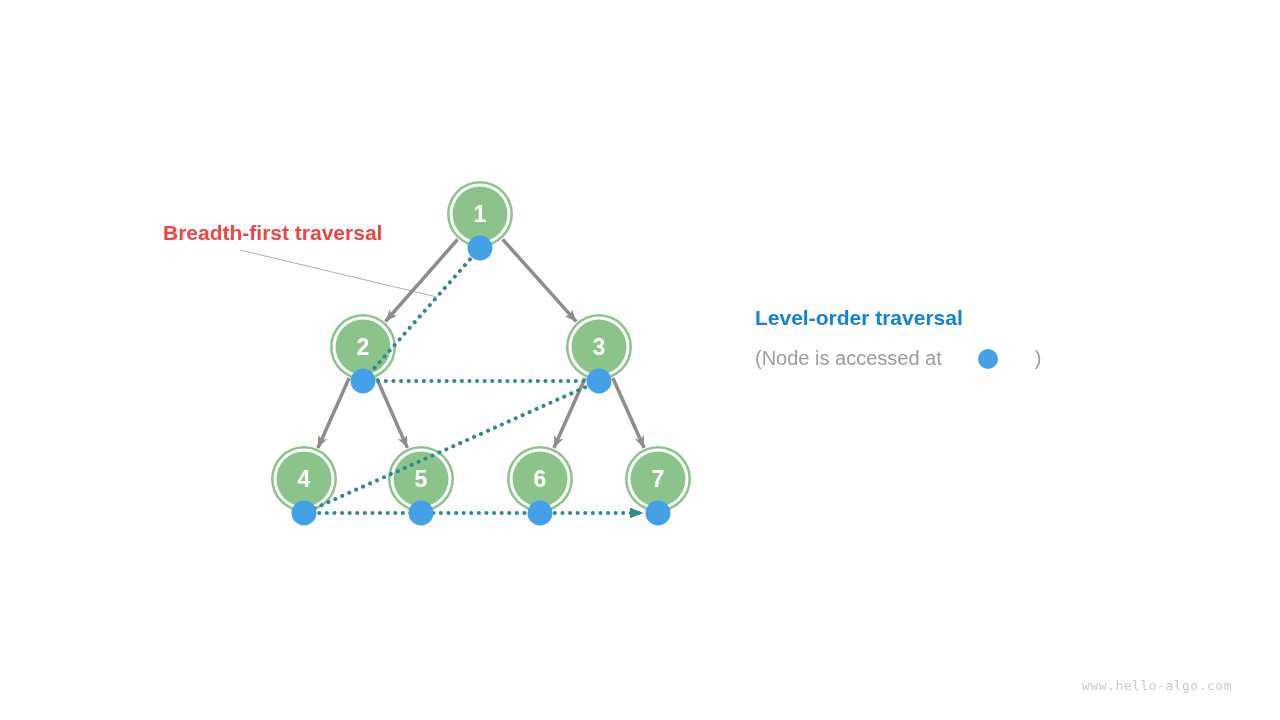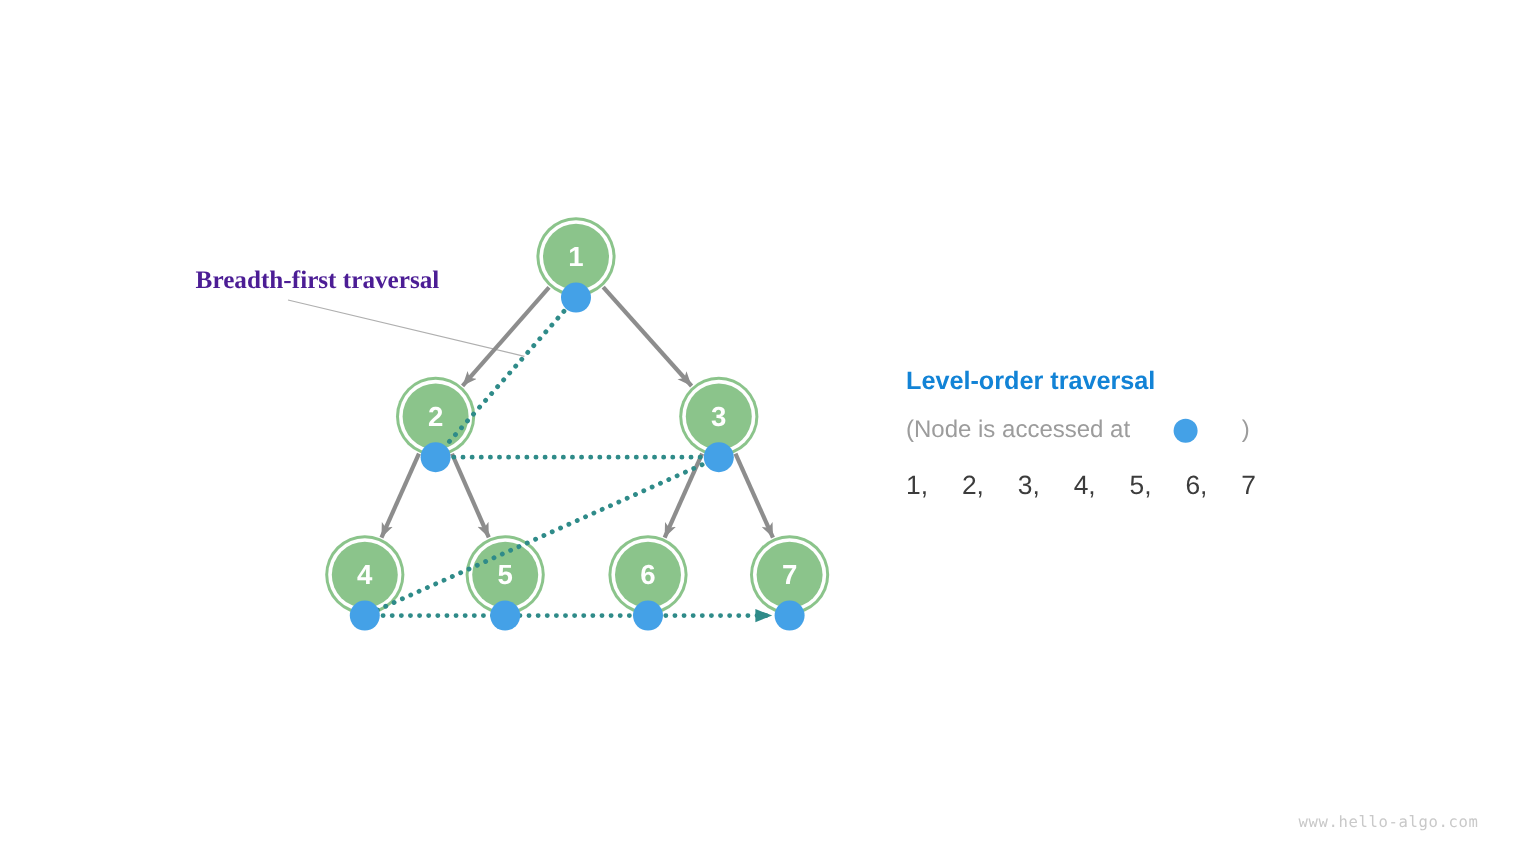--- a/index.html
+++ b/index.html
@@ -99,26 +99,25 @@
       <circle cx="304" cy="513" r="12.5" fill="#44A1E7"></circle>
       <text x="304" y="487" text-anchor="middle" fill="#FFFFFF" font-size="23" font-weight="700" font-family="&quot;Liberation Sans&quot;,sans-serif">4</text>
       <circle cx="421" cy="513" r="12.5" fill="#44A1E7"></circle>
       <text x="421" y="487" text-anchor="middle" fill="#FFFFFF" font-size="23" font-weight="700" font-family="&quot;Liberation Sans&quot;,sans-serif">5</text>
       <circle cx="540" cy="513" r="12.5" fill="#44A1E7"></circle>
       <text x="540" y="487" text-anchor="middle" fill="#FFFFFF" font-size="23" font-weight="700" font-family="&quot;Liberation Sans&quot;,sans-serif">6</text>
       <circle cx="658" cy="513" r="12.5" fill="#44A1E7"></circle>
       <text x="658" y="487" text-anchor="middle" fill="#FFFFFF" font-size="23" font-weight="700" font-family="&quot;Liberation Sans&quot;,sans-serif">7</text>
     </svg>
 
-  <div class="breadth-label" style="color: #4c1d95; font-family: Liberation Serif, serif;">Breadth-first traversal</div>
+  <div class="breadth-label" style="color: #ef4444;">Breadth-first traversal</div>
 
   <div class="panel">
     <div class="heading" style="color: rgb(18, 131, 214);">Level-order traversal</div>
     <div class="note" style="color: rgb(156, 156, 156);">
       <span>(Node is accessed at</span>
       <span class="dot" style="background: rgb(68, 161, 231);"></span>
       <span>)</span>
     </div>
-    <div class="seq" style="color: rgb(60, 60, 60);">1,  2,  3,  4,  5,  6,  7</div>
   </div>
 
   <div class="watermark" style="color: rgb(201, 201, 201);">www.hello-algo.com</div>
 </div>
 
 </body></html>

